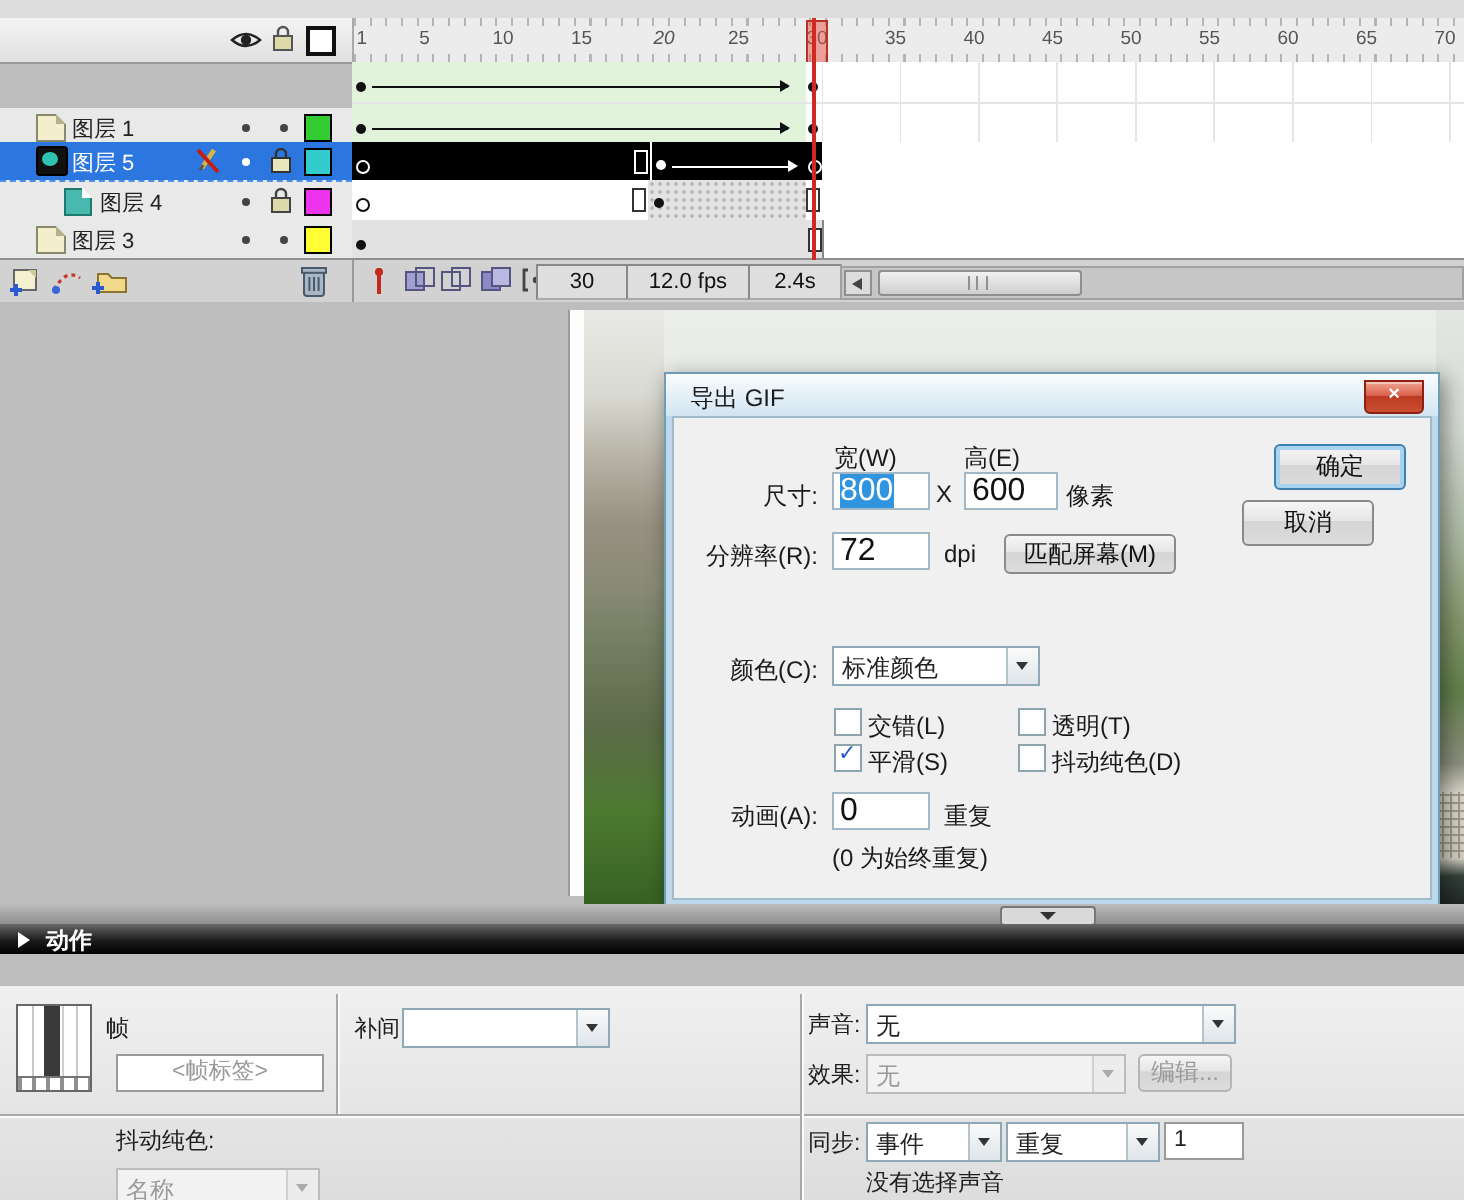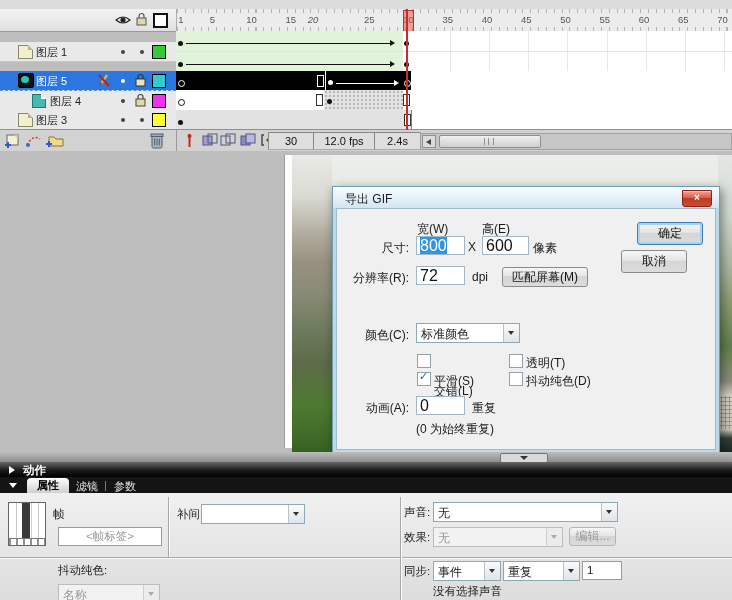--- a/index.html
+++ b/index.html
@@ -131,35 +131,35 @@
     <span class="abs" style="left:153px;top:4px;width:11px;height:11px;background:#fff;border:2px solid #111;"></span>
   </div>
 
   <div class="abs ruler">
     <div class="ticks" style="top:0;"></div>
     <div class="ticks" style="bottom:0;"></div>
   <span class="tick-num" style="left: -6.075px;">1</span>
       <span class="tick-num" style="left: 25.325px;">5</span>
       <span class="tick-num" style="left: 64.575px;">10</span>
       <span class="tick-num" style="left: 103.825px;">15</span>
-      <span class="tick-num" style="left: 126px; font-style: italic;">20</span>
+      <span class="tick-num" style="left: 145px; font-style: italic;">20</span>
       <span class="tick-num" style="left: 182.325px;">25</span>
       <span class="tick-num" style="left: 221.575px;">30</span>
       <span class="tick-num" style="left: 260.825px;">35</span>
       <span class="tick-num" style="left: 300.075px;">40</span>
       <span class="tick-num" style="left: 339.325px;">45</span>
       <span class="tick-num" style="left: 378.575px;">50</span>
       <span class="tick-num" style="left: 417.825px;">55</span>
       <span class="tick-num" style="left: 457.075px;">60</span>
       <span class="tick-num" style="left: 496.325px;">65</span>
       <span class="tick-num" style="left: 535.575px;">70</span>
     </div>
   <div class="abs ph-marker"></div>
 
-  <div class="abs lrow" style="top:42px;height:19px;">
+  <div class="abs lrow" style="top:54px;height:19px;">
     <span class="page-ic"></span>
     <span class="lname">图层 1</span>
     <span class="dotc" style="left:121px;"></span>
     <span class="dotc" style="left:140px;"></span>
     <span class="swatch" style="background: rgb(51, 204, 51);"></span>
   </div>
   <div class="abs lrow sel" style="top:71px;height:19px;">
     <span class="mask-ic"></span>
     <span class="lname">图层 5</span>
     <span class="abs" style="left:97px;top:2px;">
@@ -358,21 +358,21 @@
 
       <span class="lbl r" style="left:0;top:118px;width:72px;">颜色(C):</span>
       <span class="dd" style="left:79px;top:114px;width:102px;">
         <span class="dd-t">标准颜色</span>
           <span class="dd-a">
             <i></i>
           </span>
       </span>
 
       <span class="cb" style="left:80px;top:145px;"></span>
-      <span class="lbl" style="left:97px;top:146px;margin-top:28px;">交错(L)</span>
+      <span class="lbl" style="left:97px;top:146px;">交错(L)</span>
       <span class="cb" style="left:172px;top:145px;"></span>
       <span class="lbl" style="left:189px;top:146px;">透明(T)</span>
       <span class="cb" style="left:80px;top:163px;">
           <span>✓</span>
         </span>
       <span class="lbl" style="left:97px;top:164px;">平滑(S)</span>
       <span class="cb" style="left:172px;top:163px;"></span>
       <span class="lbl" style="left:189px;top:164px;">抖动纯色(D)</span>
 
       <span class="lbl r" style="left:0;top:191px;width:72px;">动画(A):</span>
@@ -386,27 +386,20 @@
     <span class="collapse-btn">
         <i></i>
       </span>
   </div>
 
   <div class="abs actions-bar">
     <i class="tri-r"></i>
     <span class="actions-label">动作</span>
   </div>
 
-  <div class="abs tabs-bar">
-    <i class="tri-d"></i>
-    <span class="tab-active">属性</span>
-    <span class="tab" style="left:76px;">滤镜</span>
-    <span class="tab" style="left:104px;color:#888;">|</span>
-    <span class="tab" style="left:114px;">参数</span>
-  </div>
 
   <div class="abs props">
     <div class="sep-h"></div>
     <div class="sep-v1"></div>
     <div class="sep-v2"></div>
     <div class="frame-thumb"></div>
     <span class="plbl" style="left:53px;top:14px;">帧</span>
     <span class="pin ph" style="left:58px;top:34px;width:102px;">&lt;帧标签&gt;</span>
     <span class="plbl" style="left:58px;top:70px;">抖动纯色:</span>
     <span class="dd dis" style="left:58px;top:91px;width:100px;">

